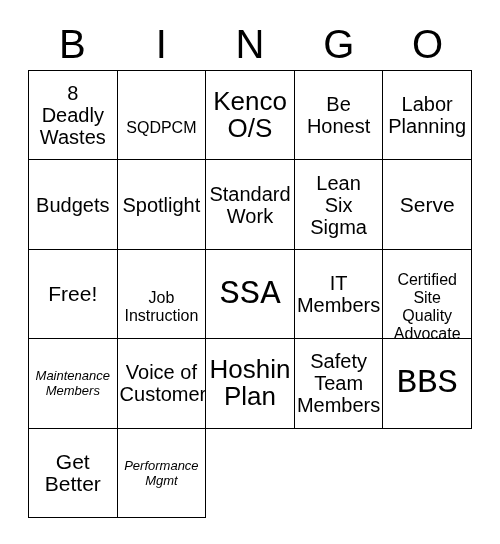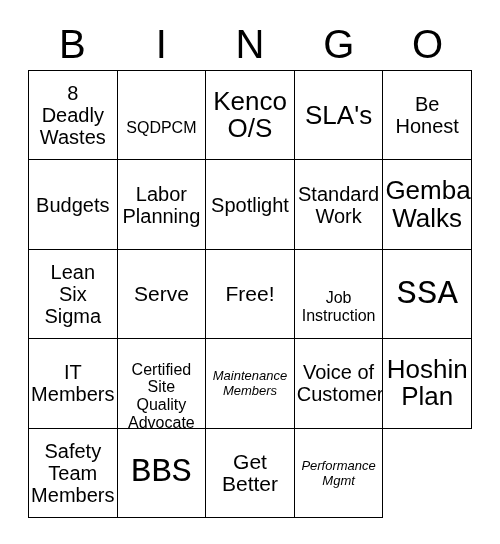--- a/index.html
+++ b/index.html
@@ -104,44 +104,37 @@
 Deadly
 Wastes</span>
       </div>
       <div class="bingo-cell fs-sm">
         <span class="cell-text">SQDPCM</span>
       </div>
       <div class="bingo-cell fs-lg">
         <span class="cell-text">Kenco
 O/S</span>
       </div>
-      <div class="bingo-cell fs-lg">
-        <span class="cell-text">SLA's</span>
-      </div>
       <div class="bingo-cell fs-md">
         <span class="cell-text">Be
 Honest</span>
       </div>
       <div class="bingo-cell fs-md">
-        <span class="cell-text">Budgets</span>
+        <span class="cell-text">Labor
+Planning</span>
       </div>
       <div class="bingo-cell fs-md">
-        <span class="cell-text">Labor
-Planning</span>
+        <span class="cell-text">Budgets</span>
       </div>
       <div class="bingo-cell fs-md">
         <span class="cell-text">Spotlight</span>
       </div>
       <div class="bingo-cell fs-md">
         <span class="cell-text">Standard
 Work</span>
-      </div>
-      <div class="bingo-cell fs-lg">
-        <span class="cell-text">Gemba
-Walks</span>
       </div>
       <div class="bingo-cell fs-md">
         <span class="cell-text">Lean
 Six
 Sigma</span>
       </div>
       <div class="bingo-cell fs-xl">
         <span class="cell-text">Serve</span>
       </div>
       <div class="bingo-cell fs-xl">

